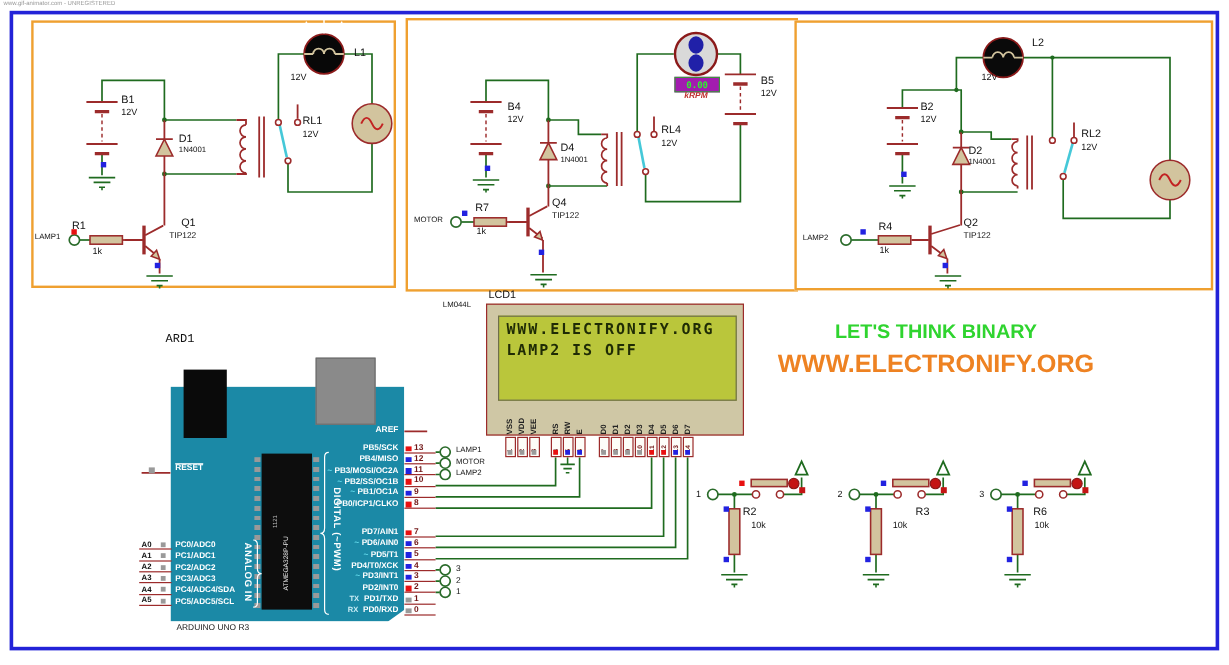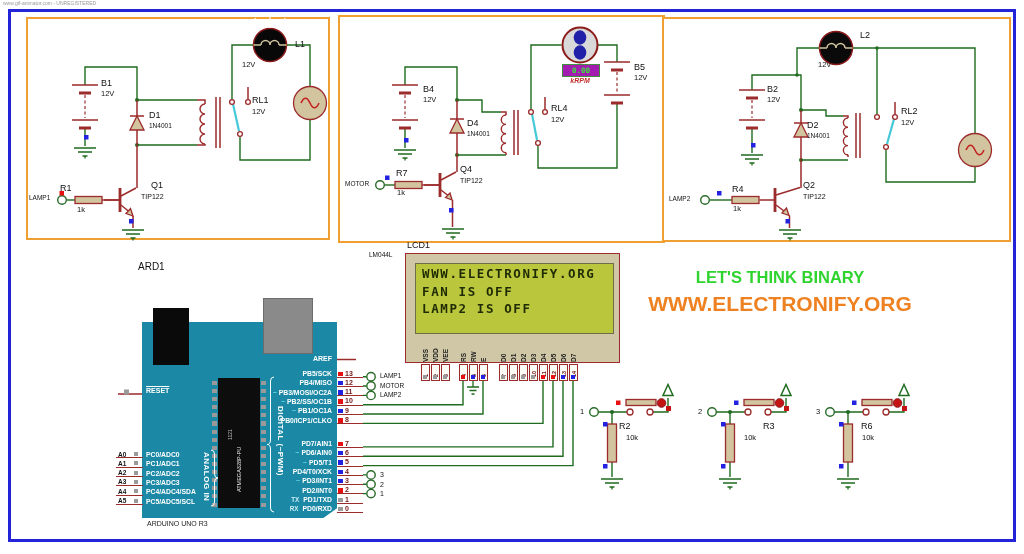--- a/index.html
+++ b/index.html
@@ -305,21 +305,20 @@
 <span class="lbl" style="left:733px;top:205px;font-size:7.5px;">1k</span>
 <span class="lbl" style="left:803px;top:181px;font-size:9px;">Q2</span>
 <span class="lbl" style="left:803px;top:193px;font-size:7px;">TIP122</span>
 <span class="lbl" style="left:669px;top:196px;font-size:6.5px;">LAMP2</span>
 
 <span class="lbl" style="left:371px;top:241px;font-size:9px;padding-left:36px;">LCD1</span>
 <span class="lbl" style="left:369px;top:252px;font-size:6.5px;">LM044L</span>
 <div class="lcdbody"></div>
 <div class="lcdscreen">
   <div>WWW.ELECTRONIFY.ORG</div>
-  <div>FAN IS OFF</div>
   <div>LAMP2 IS OFF</div>
 </div>
 <div class="lcdpins">
 
 <div class="lpin">
     <span class="vup plbl">VSS</span>
     <span class="pbox">
       <span class="vup pnum">1</span>
       <span class="psq" data-state="na"></span>
     </span>
@@ -410,21 +409,21 @@
   </div>
     <div class="lpin">
     <span class="vup plbl">D7</span>
     <span class="pbox">
       <span class="vup pnum">14</span>
       <span class="psq" data-state="low"></span>
     </span>
   </div>
   </div>
 
-<span class="lbl" style="left:138px;top:262px;font-size:10px;">ARD1</span>
+<span class="lbl" style="left:138px;top:279px;font-size:10px;font-family:Liberation Mono, monospace;">ARD1</span>
 <span class="lbl" style="left:146px;top:387px;font-size:7px;color:#fff;font-weight:bold;text-decoration:overline;">RESET</span>
 <span class="lbl" style="left:270px;top:355px;width:62px;text-align:right;font-size:7px;color:#fff;font-weight:bold;">AREF</span>
 <span class="vdown lbl" style="left:210px;top:452px;font-size:8px;">ANALOG IN</span>
 <span class="vdown lbl" style="left:284px;top:406px;font-size:8px;">DIGITAL (~PWM)</span>
 <span class="vup lbl" style="left:237px;top:492px;font-size:5.5px;color:#e8e8e8;">ATMEGA328P-PU</span>
 <span class="vup lbl" style="left:228px;top:440px;font-size:5px;color:#bbb;">1121</span>
 <span class="lbl" style="left:147px;top:520px;font-size:7px;color:#1a1a1a;">ARDUINO UNO R3</span>
 
 <div class="apins">
 

